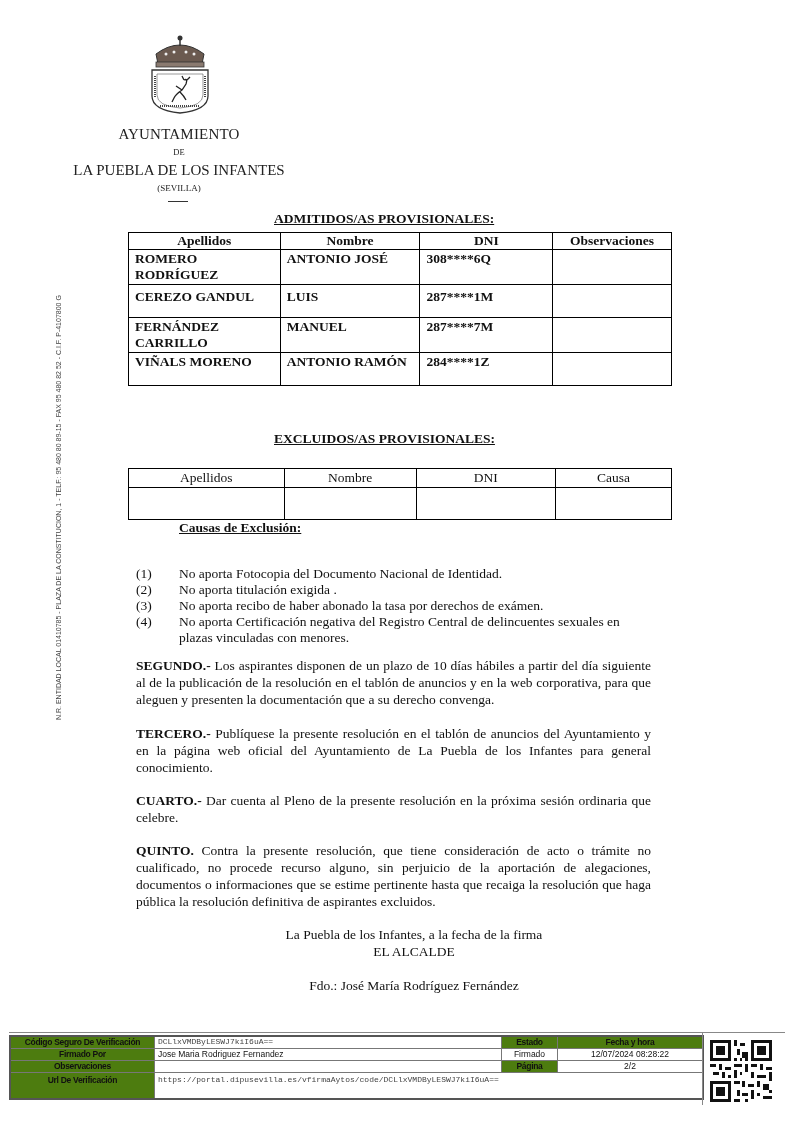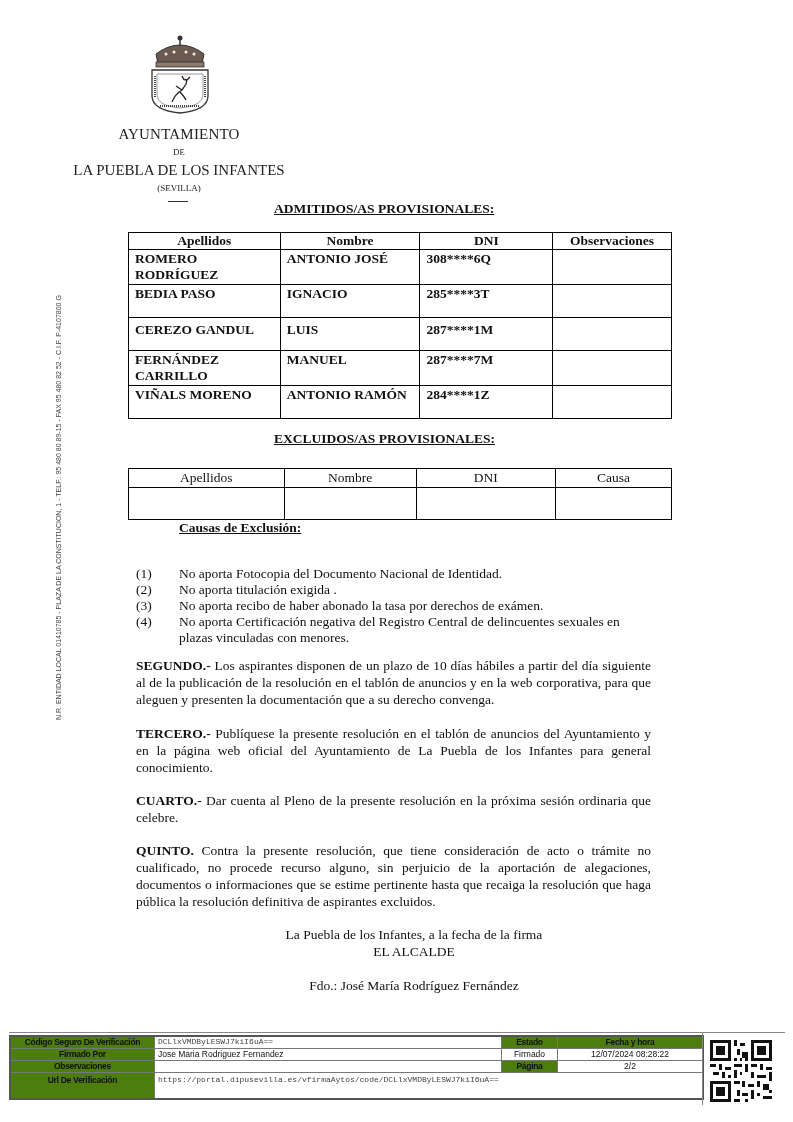--- a/index.html
+++ b/index.html
@@ -18,21 +18,21 @@
     
     .side-text {
       position: absolute; left: 55px; top: 720px;
       transform-origin: 0 0; transform: rotate(-90deg);
       font-family: "Liberation Sans", sans-serif; font-size: 7px; color: #444;
       white-space: nowrap; width: 450px;
     }
 
     
     .sec-title { position: absolute; left: 0; width: 793px; text-align: center; font-weight: bold; font-size: 13.5px; text-decoration: underline; }
-    .sec-adm { top: 201px; padding-left: 0; }
+    .sec-adm { top: 211px; padding-left: 0; }
     .sec-adm { left: 274px; width: auto; text-align: left; }
     .sec-exc { top: 431px; left: 274px; width: auto; text-align: left; }
 
     table { border-collapse: collapse; position: absolute; font-family: "Liberation Serif", serif; font-size: 13.5px; }
     td, th { border: 1px solid #000; vertical-align: top; }
 
     .t-adm { left: 128px; top: 232px; width: 544px; }
     .t-adm th { font-weight: bold; text-align: center; height: 17px; line-height: 15px; padding: 0 2px; }
     .t-adm td { padding: 1px 6px; line-height: 16px; height: 33px; font-weight: bold; }
     .t-adm col.c1 { width: 152px; } .t-adm col.c2 { width: 140px; } .t-adm col.c3 { width: 133px; } .t-adm col.c4 { width: 119px; }
@@ -115,26 +115,20 @@
       <th>Nombre</th>
       <th>DNI</th>
       <th>Observaciones</th>
     </tr>
   </thead>
   <tbody>
     <tr>
       <td>ROMERO RODRÍGUEZ</td>
       <td>ANTONIO JOSÉ</td>
       <td>308****6Q</td>
-      <td></td>
-    </tr>
-    <tr>
-      <td>BEDIA PASO</td>
-      <td>IGNACIO</td>
-      <td>285****3T</td>
       <td></td>
     </tr>
     <tr>
       <td style="padding-top:4px">CEREZO GANDUL</td>
       <td style="padding-top:4px">LUIS</td>
       <td style="padding-top:4px">287****1M</td>
       <td></td>
     </tr>
     <tr>
       <td>FERNÁNDEZ CARRILLO</td>

